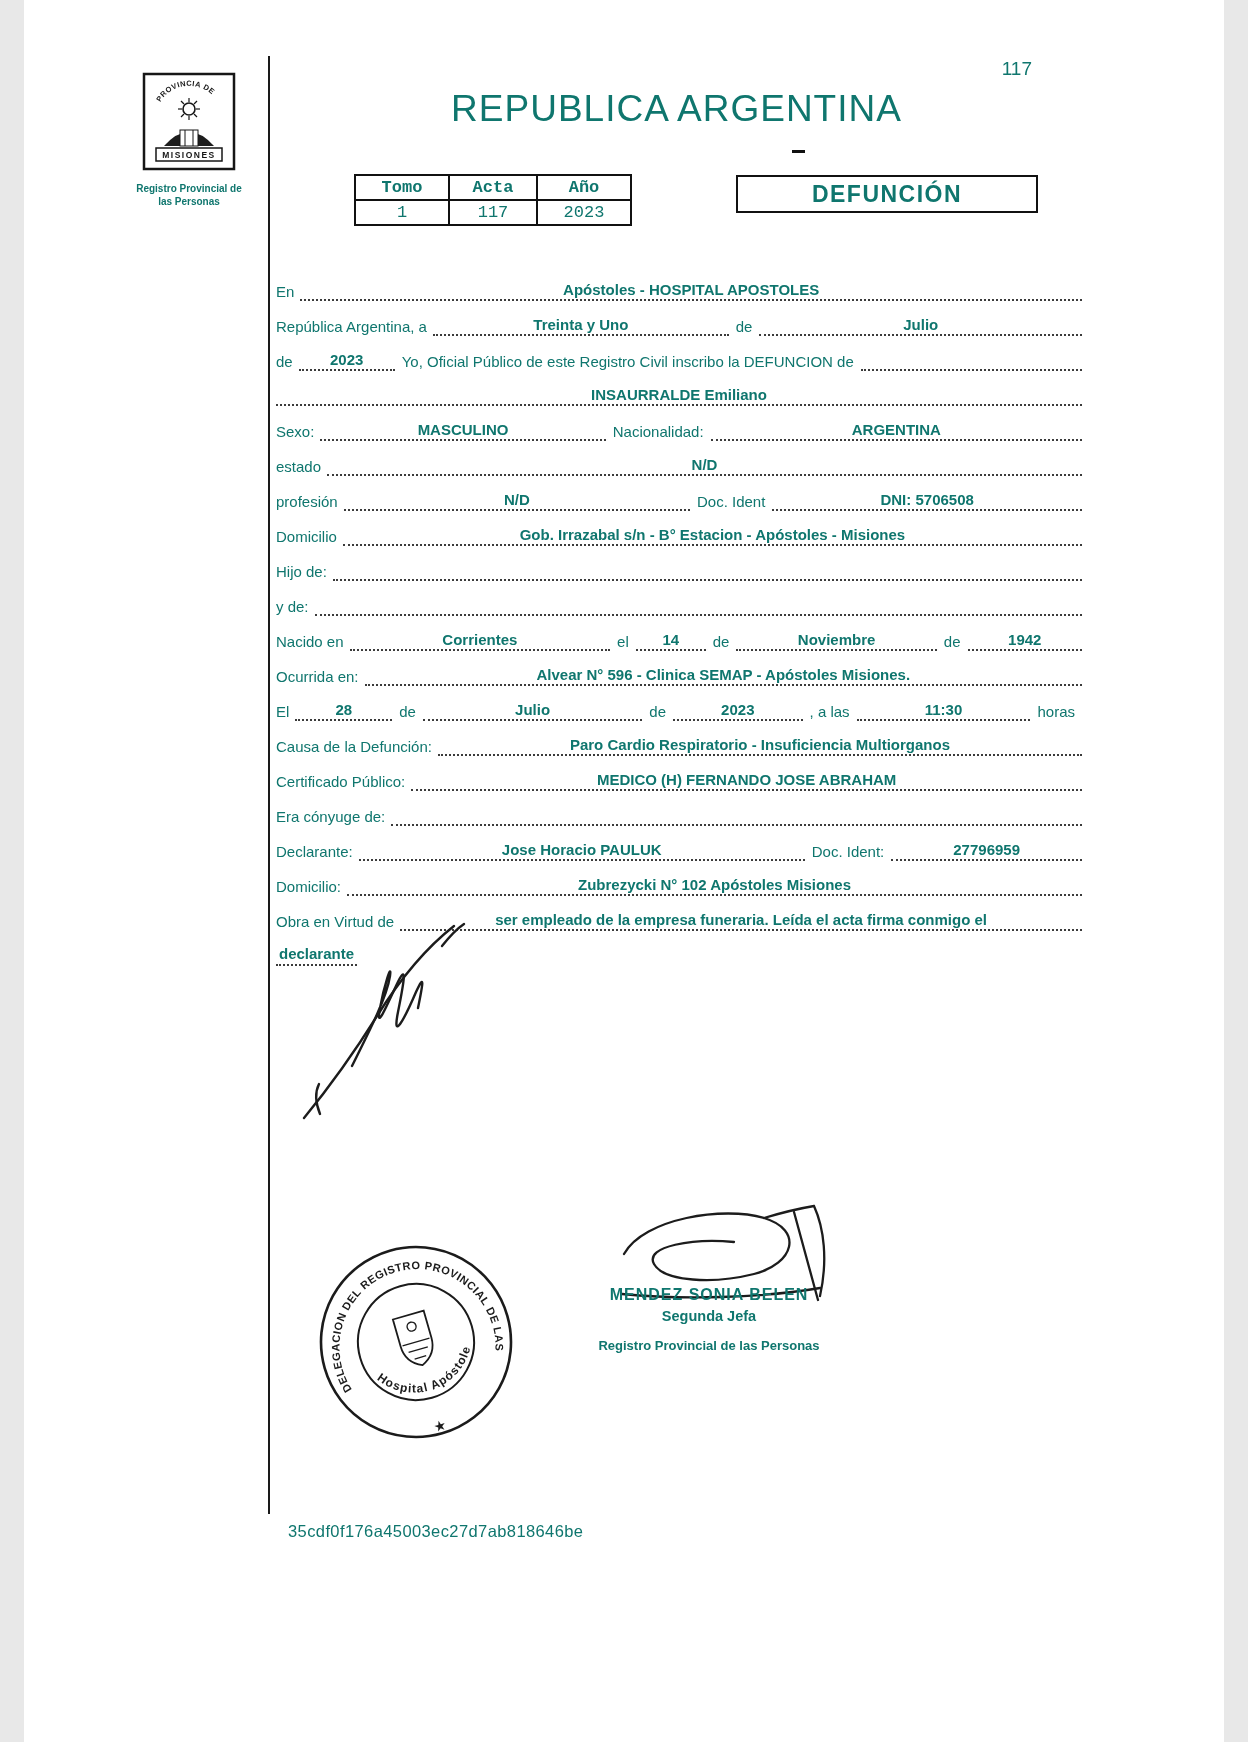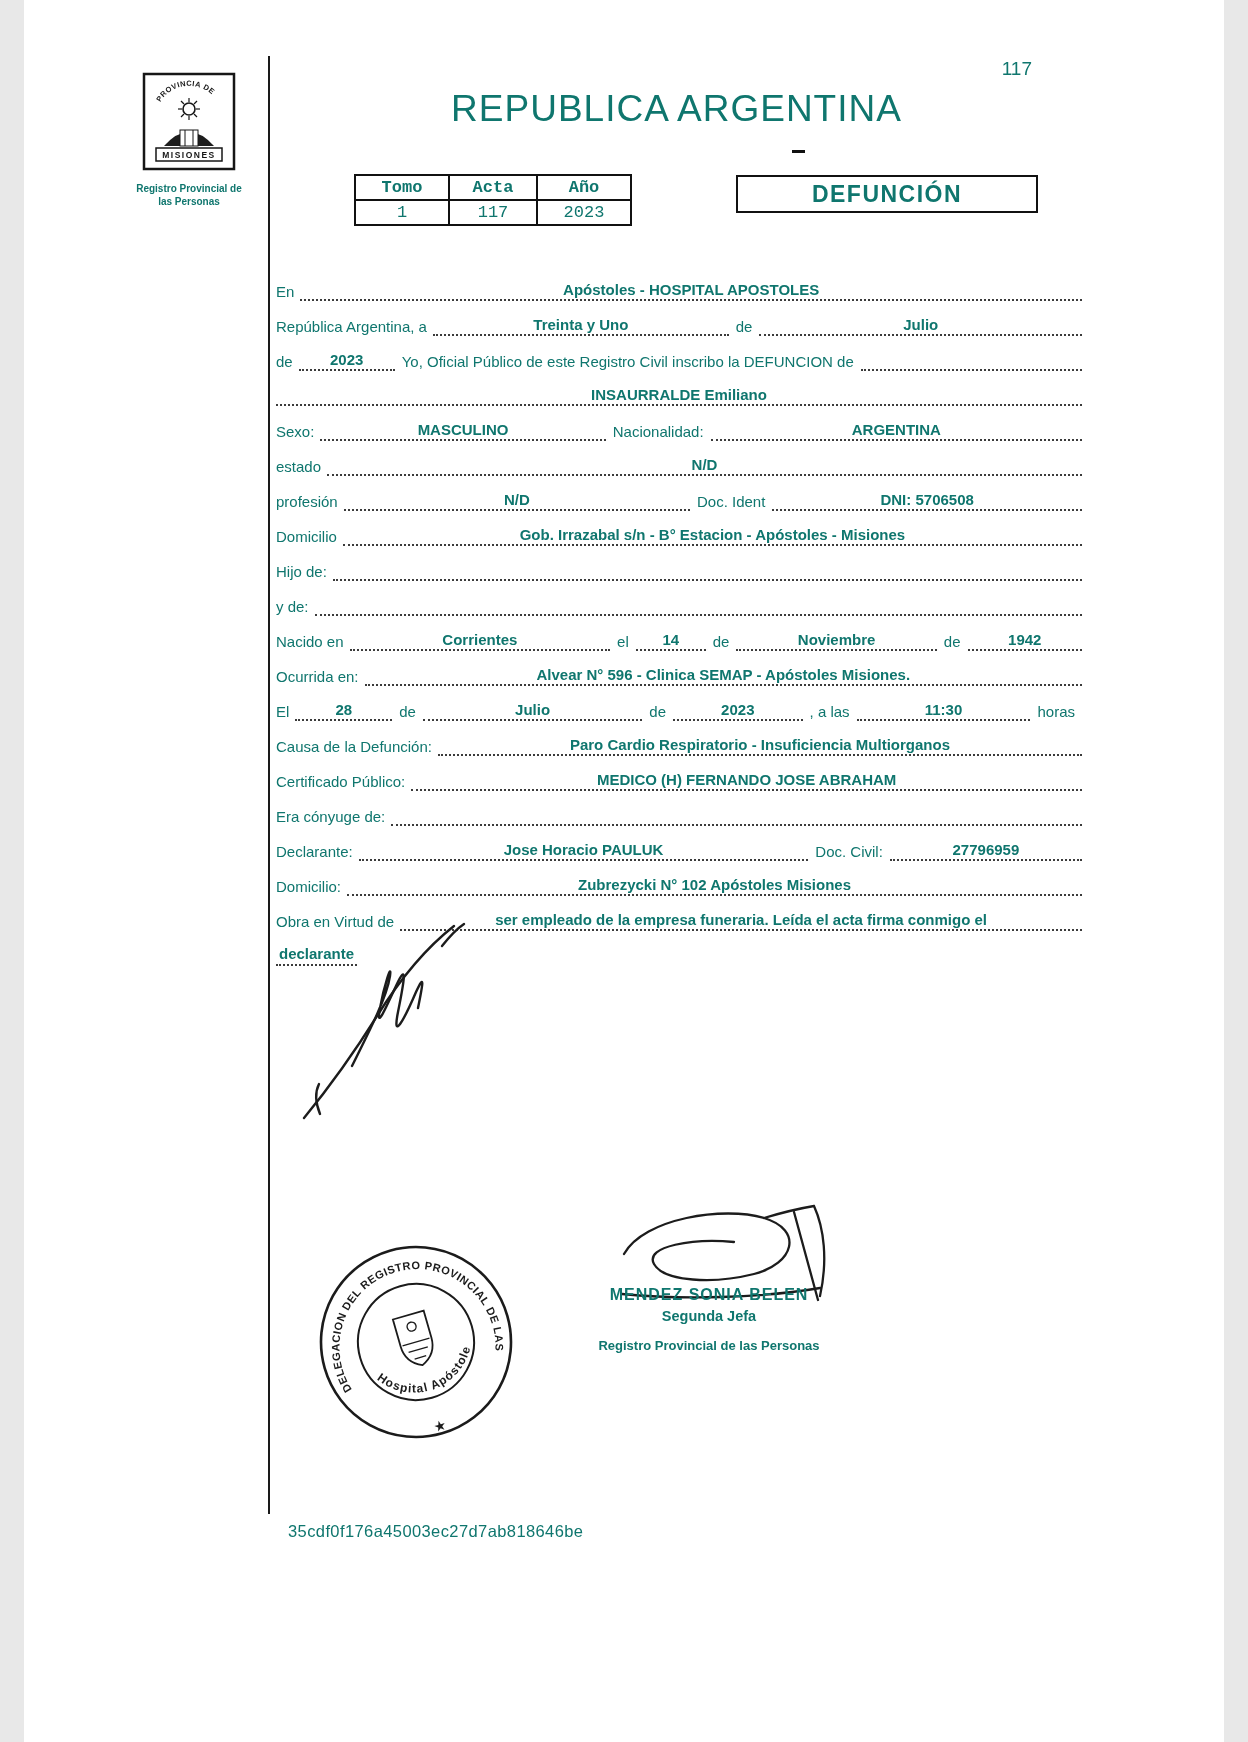--- a/index.html
+++ b/index.html
@@ -205,21 +205,21 @@
     </div>
 
     <div class="frow">
       <span class="lbl">Era cónyuge de:</span>
       <span class="fill"></span>
     </div>
 
     <div class="frow">
       <span class="lbl">Declarante:</span>
       <span class="fill" style="flex-grow:2.4">Jose Horacio PAULUK</span>
-      <span class="mid">Doc. Civil:</span>
+      <span class="mid">Doc. Ident:</span>
       <span class="fill" style="flex-grow:1">27796959</span>
     </div>
 
     <div class="frow">
       <span class="lbl">Domicilio:</span>
       <span class="fill">Zubrezycki N° 102 Apóstoles Misiones</span>
     </div>
 
     <div class="frow">
       <span class="lbl">Obra en Virtud de</span>

